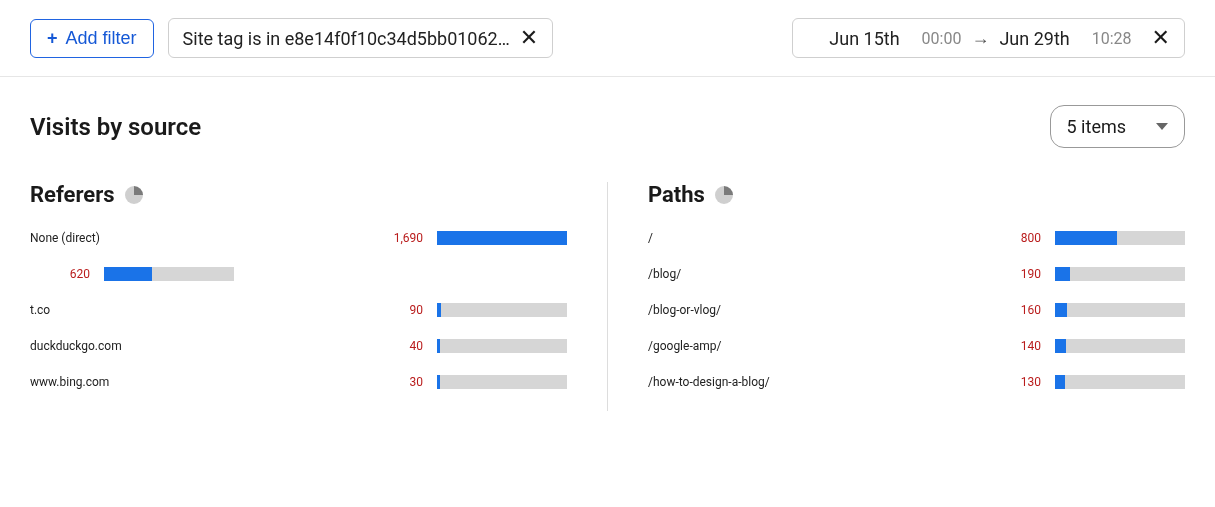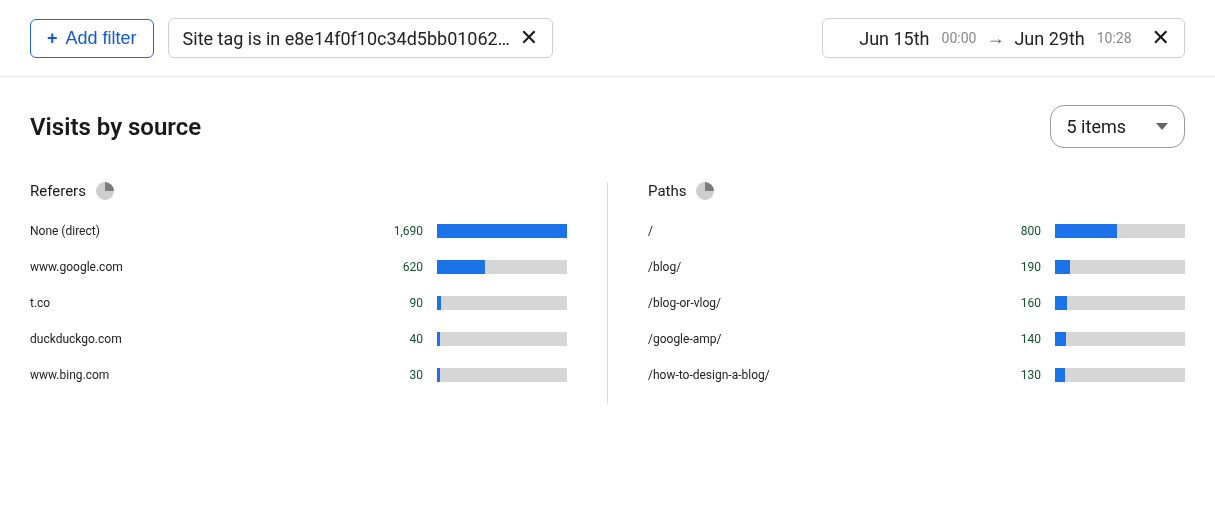--- a/index.html
+++ b/index.html
@@ -48,21 +48,21 @@
     font-size: 22px;
     line-height: 1;
     cursor: pointer;
     font-weight: 500;
     color: #1a1a1a;
   }
   .date-chip {
     margin-left: auto;
     padding-left: 36px;
   }
-  .date-chip .time { color: #888; font-size: 14px; margin-left: 2px; }
+  .date-chip .time { color: #888; font-size: 16px; margin-left: 12px; }
   .arrow-icon { color: #555; font-size: 18px; }
   .section {
     padding: 28px 30px 20px;
   }
   .section-header {
     display: flex;
     align-items: center;
     justify-content: space-between;
     margin-bottom: 34px;
   }
@@ -95,35 +95,35 @@
     border-left: 1px solid #ddd;
     padding-left: 40px;
   }
   .col:first-child { padding-right: 40px; }
   .col-header {
     display: flex;
     align-items: center;
     gap: 10px;
     margin-bottom: 24px;
   }
-  .col-title { font-size: 15px; font-weight: 400; }
+  .col-title { font-size: 22px; font-weight: 700; }
   .pie-icon {
     width: 18px; height: 18px;
     border-radius: 50%;
     background: conic-gradient(#7a7a7a 0 90deg, #cfcfcf 90deg 360deg);
   }
   .row {
     display: flex;
     align-items: center;
     gap: 14px;
     margin-bottom: 22px;
     font-size: 12px;
   }
   .row .name { flex: 1; color: #222; white-space: nowrap; overflow: hidden; text-overflow: ellipsis; }
-  .row .value { width: 60px; text-align: right; color: #14532d; }
+  .row .value { width: 60px; text-align: right; color: #b91c1c; }
   .bar {
     width: 130px;
     height: 14px;
     background: #d6d6d6;
     position: relative;
   }
   .bar-fill {
     position: absolute;
     left: 0; top: 0; bottom: 0;
     background: #1a73e8;
@@ -171,21 +171,20 @@
       </div>
       <div>
           <div class="row">
             <span class="name">None (direct)</span>
             <span class="value">1,690</span>
             <span class="bar">
               <span class="bar-fill" style="width: 100%;"></span>
             </span>
           </div>
           <div class="row">
-            <span class="name">www.google.com</span>
             <span class="value">620</span>
             <span class="bar">
               <span class="bar-fill" style="width: 36.6864%;"></span>
             </span>
           </div>
           <div class="row">
             <span class="name">t.co</span>
             <span class="value">90</span>
             <span class="bar">
               <span class="bar-fill" style="width: 2.95858%;"></span>

